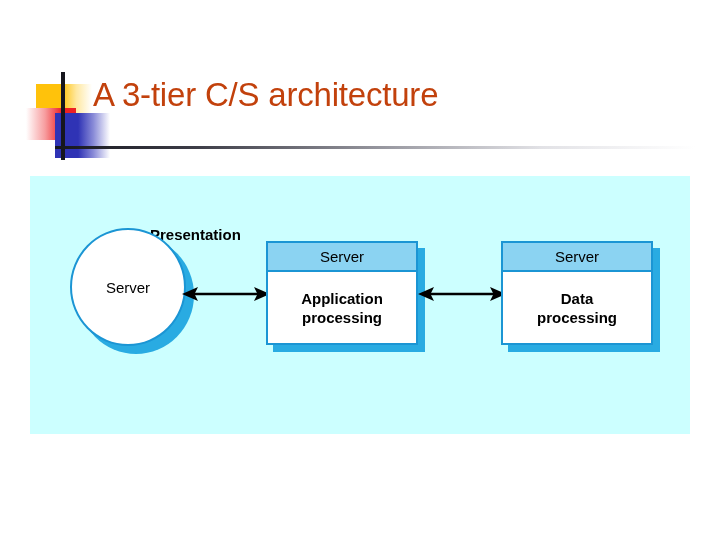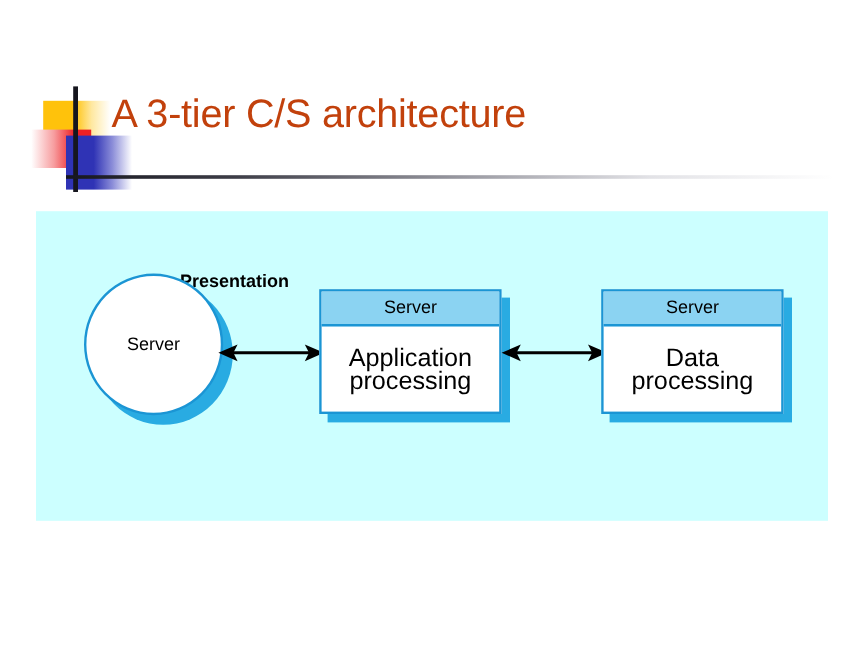--- a/index.html
+++ b/index.html
@@ -145,24 +145,25 @@
     font-size: 15px;
     color: #000000;
     box-sizing: border-box;
   }
   .box-body {
     flex: 1;
     display: flex;
     align-items: center;
     justify-content: center;
     text-align: center;
-    font-size: 21px;
+    font-size: 15px;
     line-height: 19px;
     color: #000000;
     padding: 0 6px;
+    font-weight: bold;
   }
 
   
   .box1-shadow { left: 243px; top: 72px; width: 152px; height: 104px; }
   .box1        { left: 236px; top: 65px; width: 152px; height: 104px; }
 
   
   .box2-shadow { left: 478px; top: 72px; width: 152px; height: 104px; }
   .box2        { left: 471px; top: 65px; width: 152px; height: 104px; }
 

